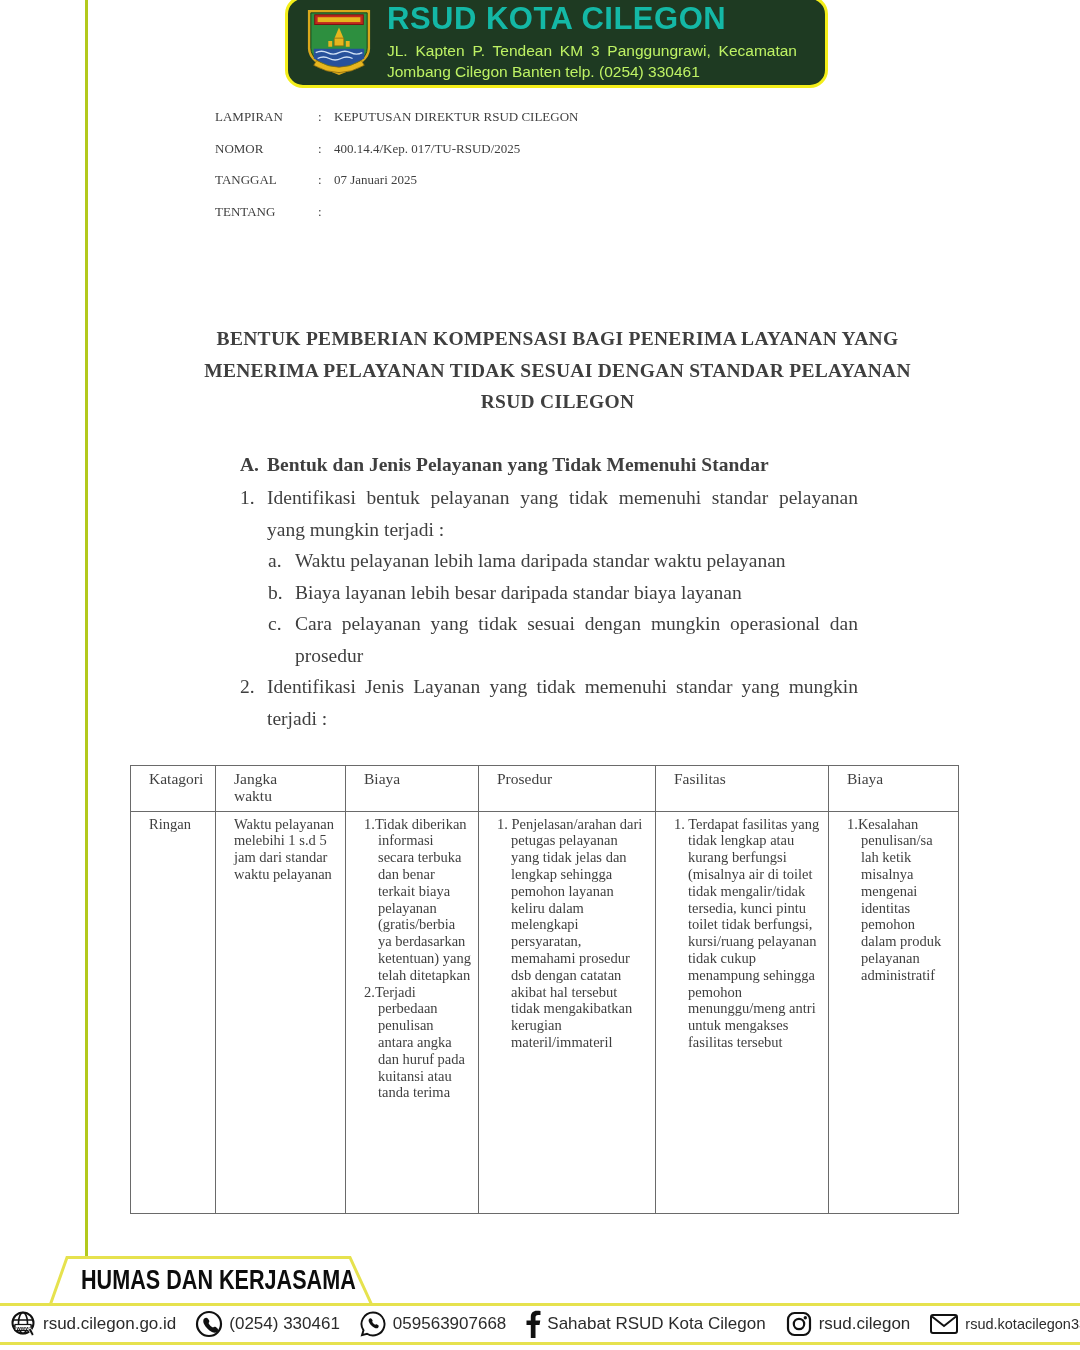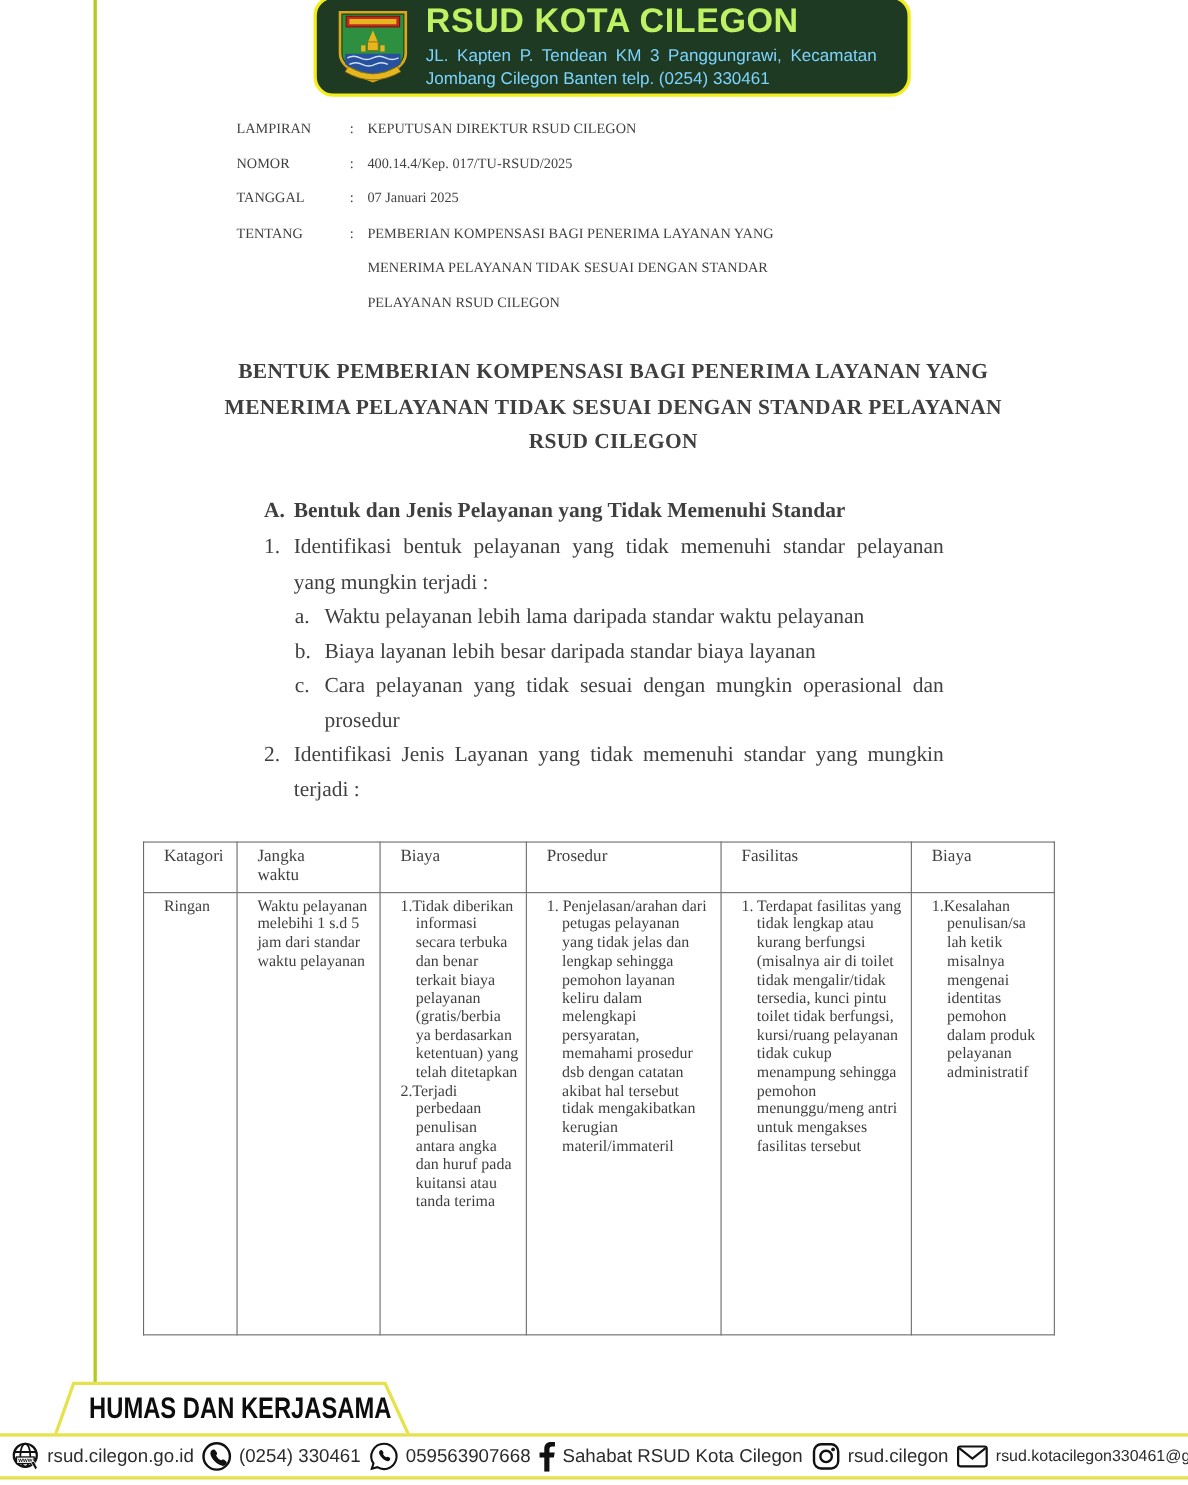--- a/index.html
+++ b/index.html
@@ -25,25 +25,25 @@
     background:#1e3a22;
     border:3px solid #f3ee1a;
     border-radius:18px;
     display:flex; align-items:center;
   }
   .logo-wrap { margin-left:17px; width:68px; height:72px; flex:0 0 auto; }
   .header-text { margin-left:14px; padding-top:2px; }
   .header-title {
     font-family:"Liberation Sans", sans-serif;
     font-weight:bold; font-size:31px; letter-spacing:0.5px;
-    color:#bef264; line-height:1.05;
+    color:#14b8a6; line-height:1.05;
   }
   .header-address {
     font-family:"Liberation Sans", sans-serif;
-    font-size:15.5px; color:#7dd3fc; line-height:1.35; margin-top:5px;
+    font-size:15.5px; color:#bef264; line-height:1.35; margin-top:5px;
   }
   .header-address .l1 { word-spacing:3.5px; }
 
   
   .meta { position:absolute; left:215px; top:101px; width:670px; font-size:13px; }
   .meta-row { display:flex; line-height:31.5px; }
   .meta-label { width:103px; flex:0 0 auto; }
   .meta-colon { width:16px; flex:0 0 auto; }
   .meta-value { flex:1; }
 
@@ -89,21 +89,21 @@
     font-family:"Liberation Sans", sans-serif;
     font-weight:800; font-size:27px; color:#0d0d0d;
     transform:scaleX(0.8); letter-spacing:0px; white-space:nowrap;
   }
 
   
   .contact-bar {
     position:absolute; left:0; top:1303px; width:1080px; height:42px;
     background:#ffffff;
     border-top:3px solid #e6e24e; border-bottom:3px solid #e6e24e;
-    display:flex; align-items:center; gap:7px; padding-left:9px;
+    display:flex; align-items:center; gap:19px; padding-left:9px;
     font-family:"Liberation Sans", sans-serif; font-size:17px; color:#2b2b2b;
     white-space:nowrap;
   }
   .contact-item { display:flex; align-items:center; gap:6px; }
   .contact-item .cicon { display:flex; align-items:center; }
   .contact-email { font-size:14.5px; }
 </style>
 </head>
 <body>
 
@@ -145,23 +145,20 @@
     <div class="meta-value">400.14.4/Kep. 017/TU-RSUD/2025</div>
   </div>
   <div class="meta-row">
     <div class="meta-label">TANGGAL</div>
     <div class="meta-colon">:</div>
     <div class="meta-value">07 Januari 2025</div>
   </div>
   <div class="meta-row">
     <div class="meta-label">TENTANG</div>
     <div class="meta-colon">:</div>
-    <div class="meta-value prel">PEMBERIAN KOMPENSASI BAGI PENERIMA LAYANAN YANG
-MENERIMA PELAYANAN TIDAK SESUAI DENGAN STANDAR
-PELAYANAN RSUD CILEGON</div>
   </div>
 </div>
 
 <div class="doc-title prel">BENTUK PEMBERIAN KOMPENSASI BAGI PENERIMA LAYANAN YANG
 MENERIMA PELAYANAN TIDAK SESUAI DENGAN STANDAR PELAYANAN
 RSUD CILEGON</div>
 
 <div class="section">
   <div class="sec-heading">
     <span class="pfx">A.</span>

